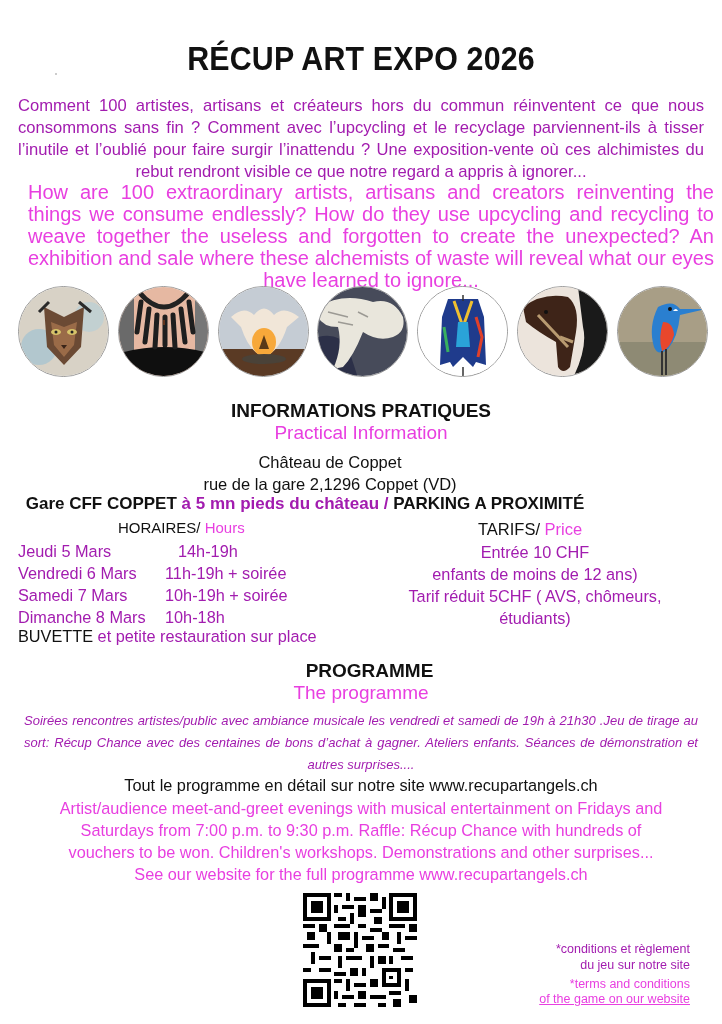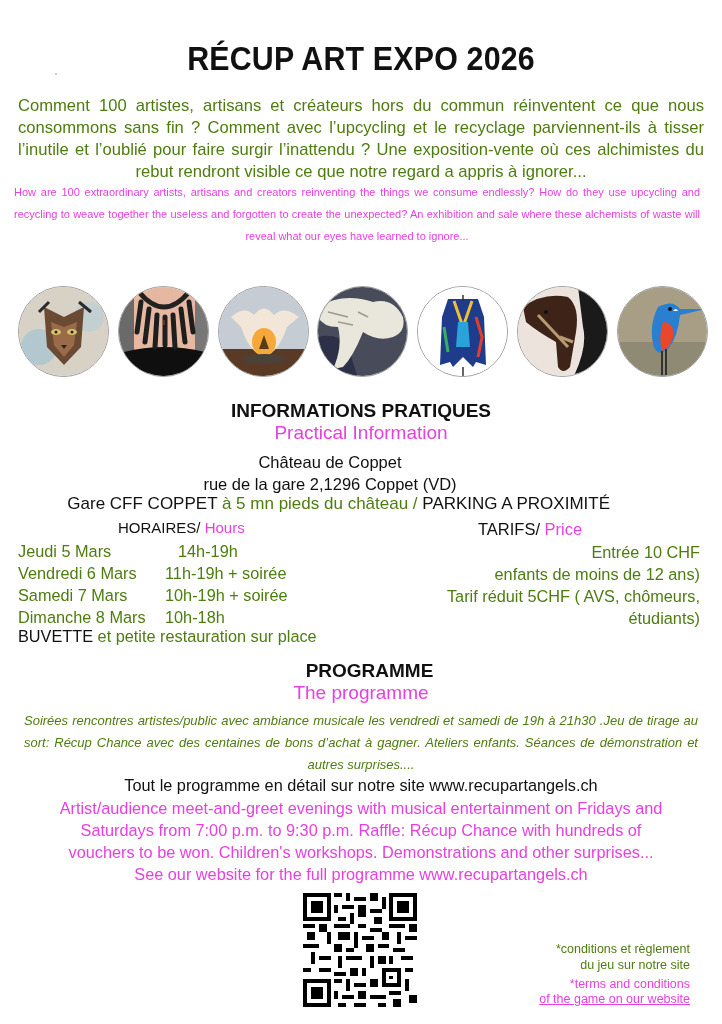--- a/index.html
+++ b/index.html
@@ -1,45 +1,45 @@
 <!DOCTYPE html>
 <html><head>
   <meta charset="utf-8">
   <style>
     * { margin: 0; padding: 0; box-sizing: border-box; }
     html, body { width: 722px; height: 1024px; background: #ffffff; overflow: hidden; }
     body { position: relative; font-family: "Liberation Sans", sans-serif; color: #111; }
     .abs { position: absolute; }
-    .gray { color: #4d7c0f; }
+    .gray { color: #a21caf; }
     .pink { color: #e83fe0; }
     .black { color: #111111; }
 
     #title { top: 40px; left: 0; width: 722px; text-align: center; font-size: 33px; font-weight: bold; letter-spacing: 0.2px; transform: scaleX(0.92); }
     #dot { top: 73px; left: 55px; width: 2px; height: 2px; background: #bbb; border-radius: 1px; }
 
     #intro-fr { top: 95px; left: 18px; width: 686px; font-size: 16.6px; line-height: 22px; text-align: justify; text-align-last: center; }
-    #intro-en { top: 181px; left: 14px; width: 686px; font-size: 11px; line-height: 22px; text-align: justify; text-align-last: center; }
+    #intro-en { top: 181px; left: 28px; width: 686px; font-size: 20px; line-height: 22px; text-align: justify; text-align-last: center; }
 
     #gallery { top: 286px; left: 18px; width: 690px; height: 90px; display: flex; justify-content: space-between; }
     .thumb { width: 91px; height: 91px; border-radius: 50%; overflow: hidden; border: 1px solid #999; position: relative; }
 
     #info-title { top: 400px; left: 0; width: 722px; font-size: 19px; font-weight: bold; text-align: center; }
     #info-sub { top: 422px; left: 0; width: 722px; font-size: 19px; text-align: center; }
     #venue { top: 451px; left: 0; width: 660px; font-size: 16.5px; text-align: center; line-height: 22px; }
-    #transport { top: 494px; left: 0; width: 610px; font-size: 17px; text-align: right; }
+    #transport { top: 494px; left: 0; width: 610px; font-size: 17px; text-align: center; font-weight: bold; }
 
     #hours-head { top: 519px; left: 118px; font-size: 15px; }
     #hours { top: 540px; left: 18px; font-size: 16.3px; line-height: 22px; }
     .hrow { display: flex; }
     .hrow .day { width: 160px; }
     .hrow .time { }
     #buvette { top: 627px; left: 18px; font-size: 16.3px; }
 
     #price-head { top: 520px; left: 478px; font-size: 16.5px; }
-    #prices { top: 541px; right: 22px; width: 330px; font-size: 16.3px; line-height: 22px; text-align: right; }
+    #prices { top: 541px; right: 22px; width: 330px; font-size: 16.3px; line-height: 22px; text-align: center; }
 
     #prog-title { top: 660px; left: 0; width: 722px; font-size: 19px; font-weight: bold; text-align: center; padding-left: 17px; }
     #prog-sub { top: 682px; left: 0; width: 722px; font-size: 19px; text-align: center; }
     #prog-fr { top: 710px; left: 24px; width: 674px; font-size: 13px; line-height: 22px; font-style: italic; text-align: justify; text-align-last: center; }
     #prog-site { top: 776px; left: 0; width: 722px; font-size: 16.3px; text-align: center; }
     #prog-en { top: 797px; left: 20px; width: 682px; font-size: 16.3px; line-height: 22px; text-align: center; }
 
     #qr { top: 893px; left: 303px; width: 114px; height: 114px; }
     #cond-fr { top: 941px; right: 32px; font-size: 12.5px; line-height: 16px; text-align: right; }
     #cond-en { top: 977px; right: 32px; font-size: 12.5px; line-height: 15px; text-align: right; }

